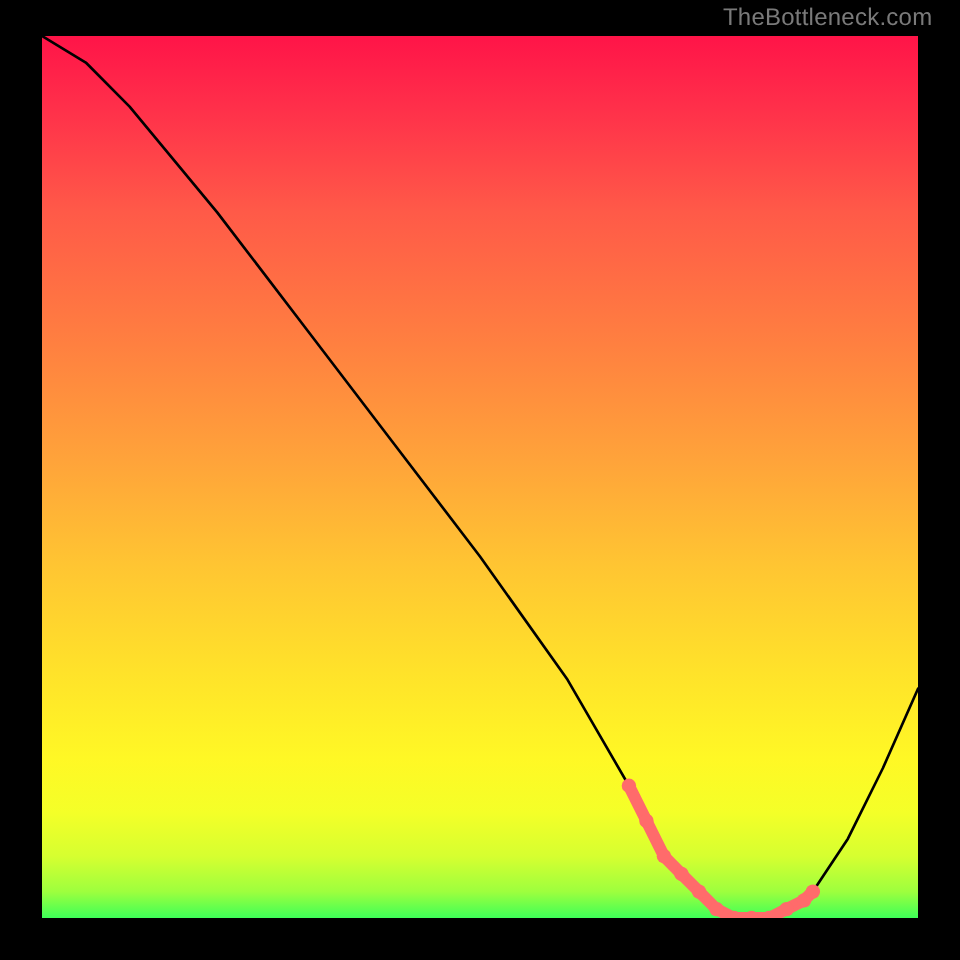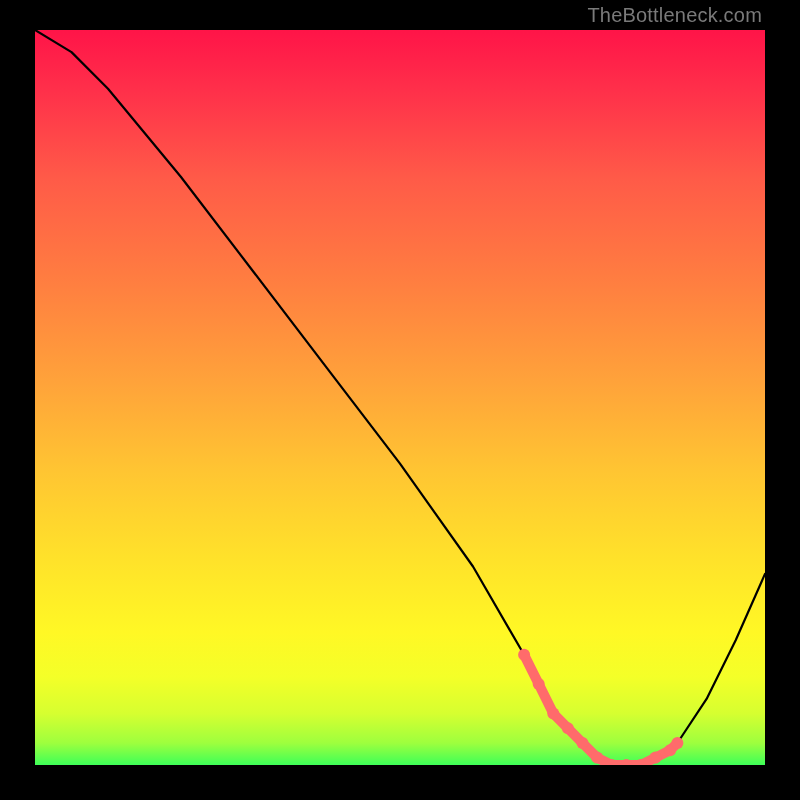--- a/index.html
+++ b/index.html
@@ -50,21 +50,21 @@
   svg.overlay {
     position: absolute;
     left: 0;
     top: 0;
     width: 100%;
     height: 100%;
   }
   .attribution {
     position: absolute;
     top: 4px;
-    right: 38px;
+    right: 23px;
     color: #7a7a7a;
     font-size: 20px;
     font-weight: 500;
     letter-spacing: 0.2px;
   }
 </style>
 </head>
 <body>
 
 <div class="stage">

